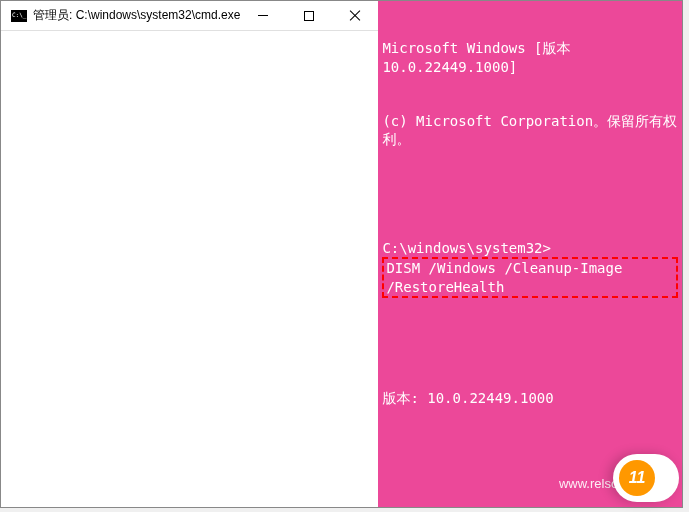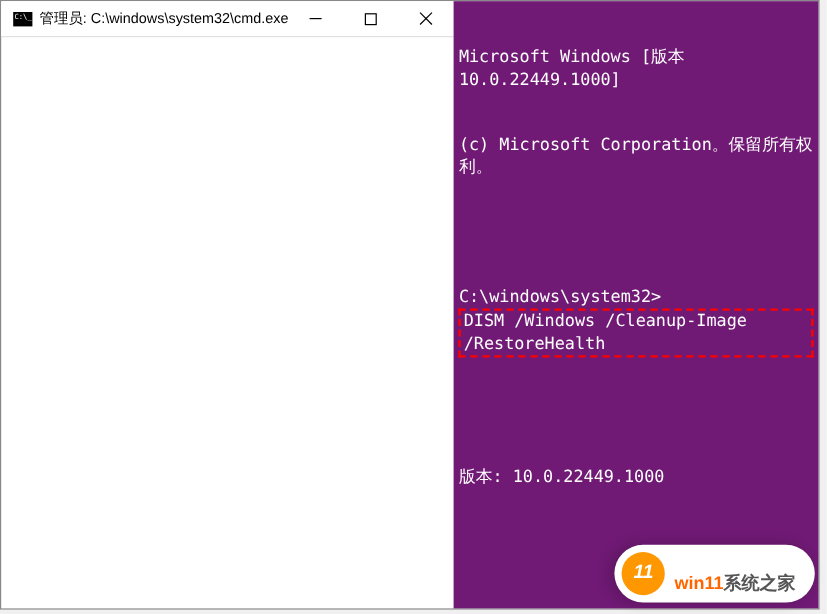--- a/index.html
+++ b/index.html
@@ -113,21 +113,21 @@
     .close-icon::before {
       transform: rotate(45deg);
     }
     
     .close-icon::after {
       transform: rotate(-45deg);
     }
     
     .terminal {
       flex: 1;
-      background: #701a75;
+      background: #ec4899;
       color: #ffffff;
       font-family: Consolas, "SimSun", monospace;
       font-size: 14px;
       line-height: 1.3;
       padding: 2px 4px;
       overflow: hidden;
       position: relative;
       white-space: pre-wrap;
     }
     
@@ -230,16 +230,13 @@
     
     
     
     
     <div class="watermark-bottom">www.relsound.com</div>
   </div>
 </div>
 
 <div class="logo-badge">
   <div class="logo-circle">11</div>
-  <div class="logo-text">
-    <span class="orange">win11</span><span class="gray">系统之家</span>
-  </div>
 </div>
 
 </body></html>

